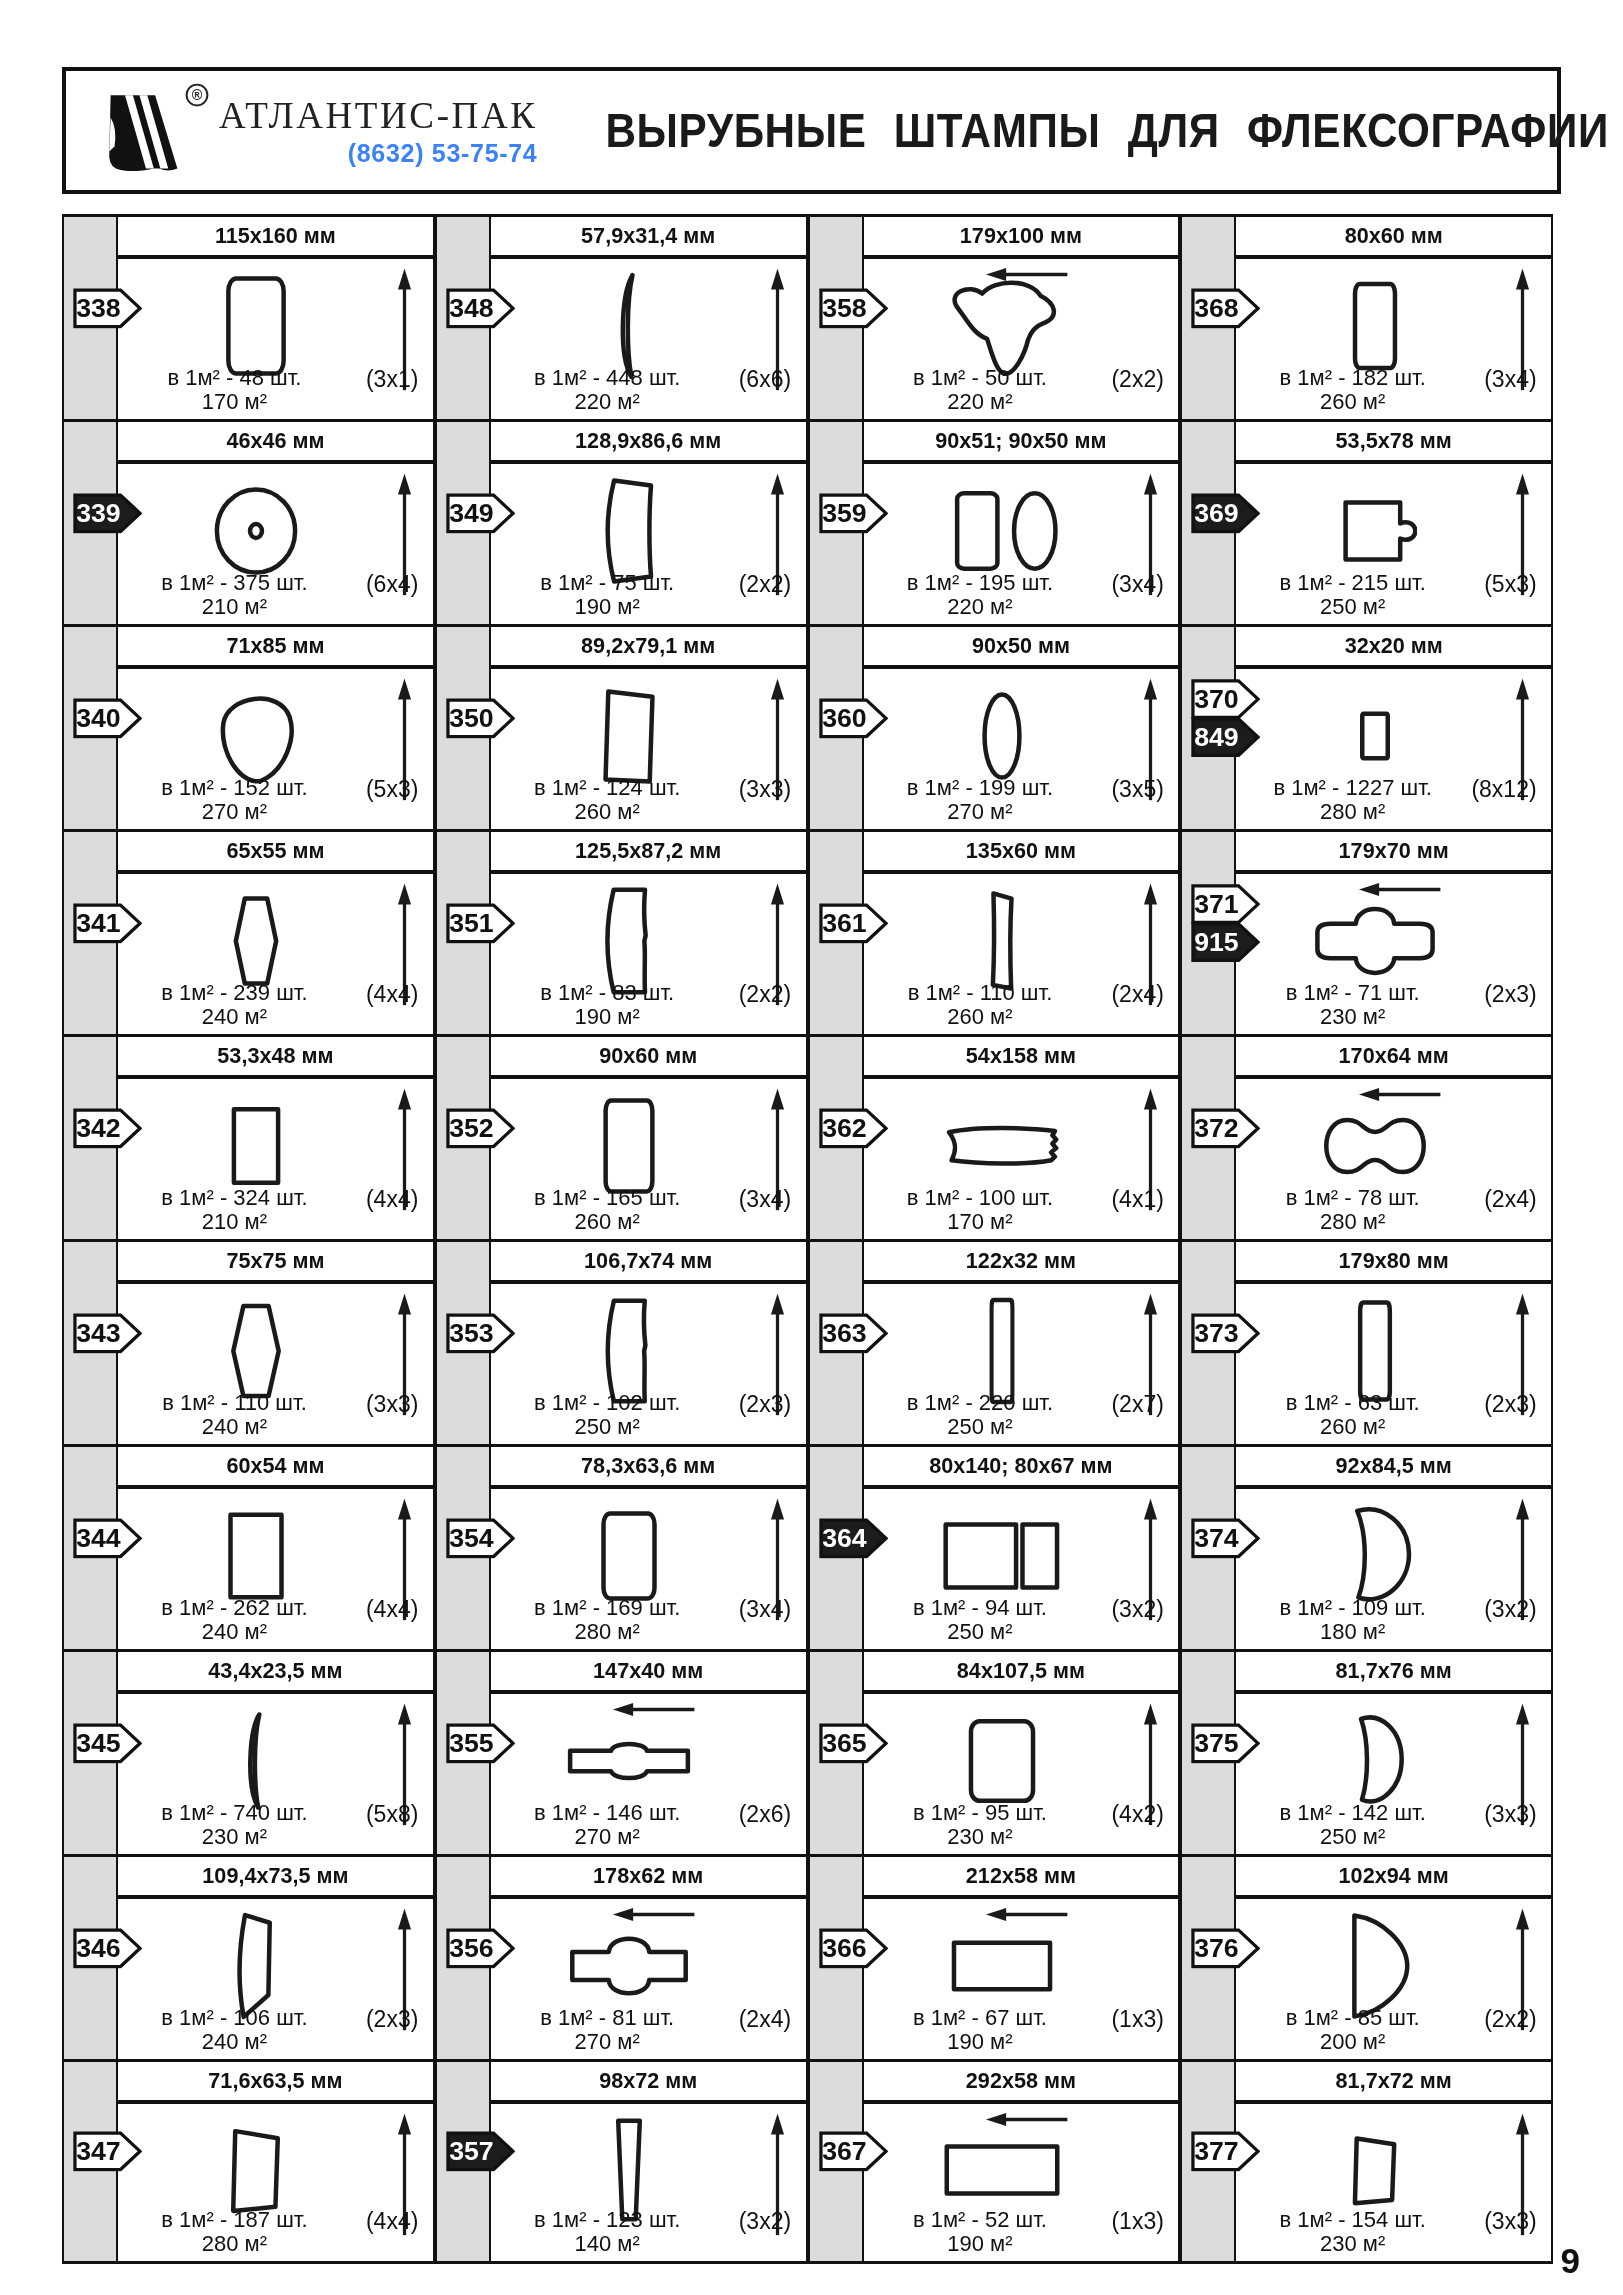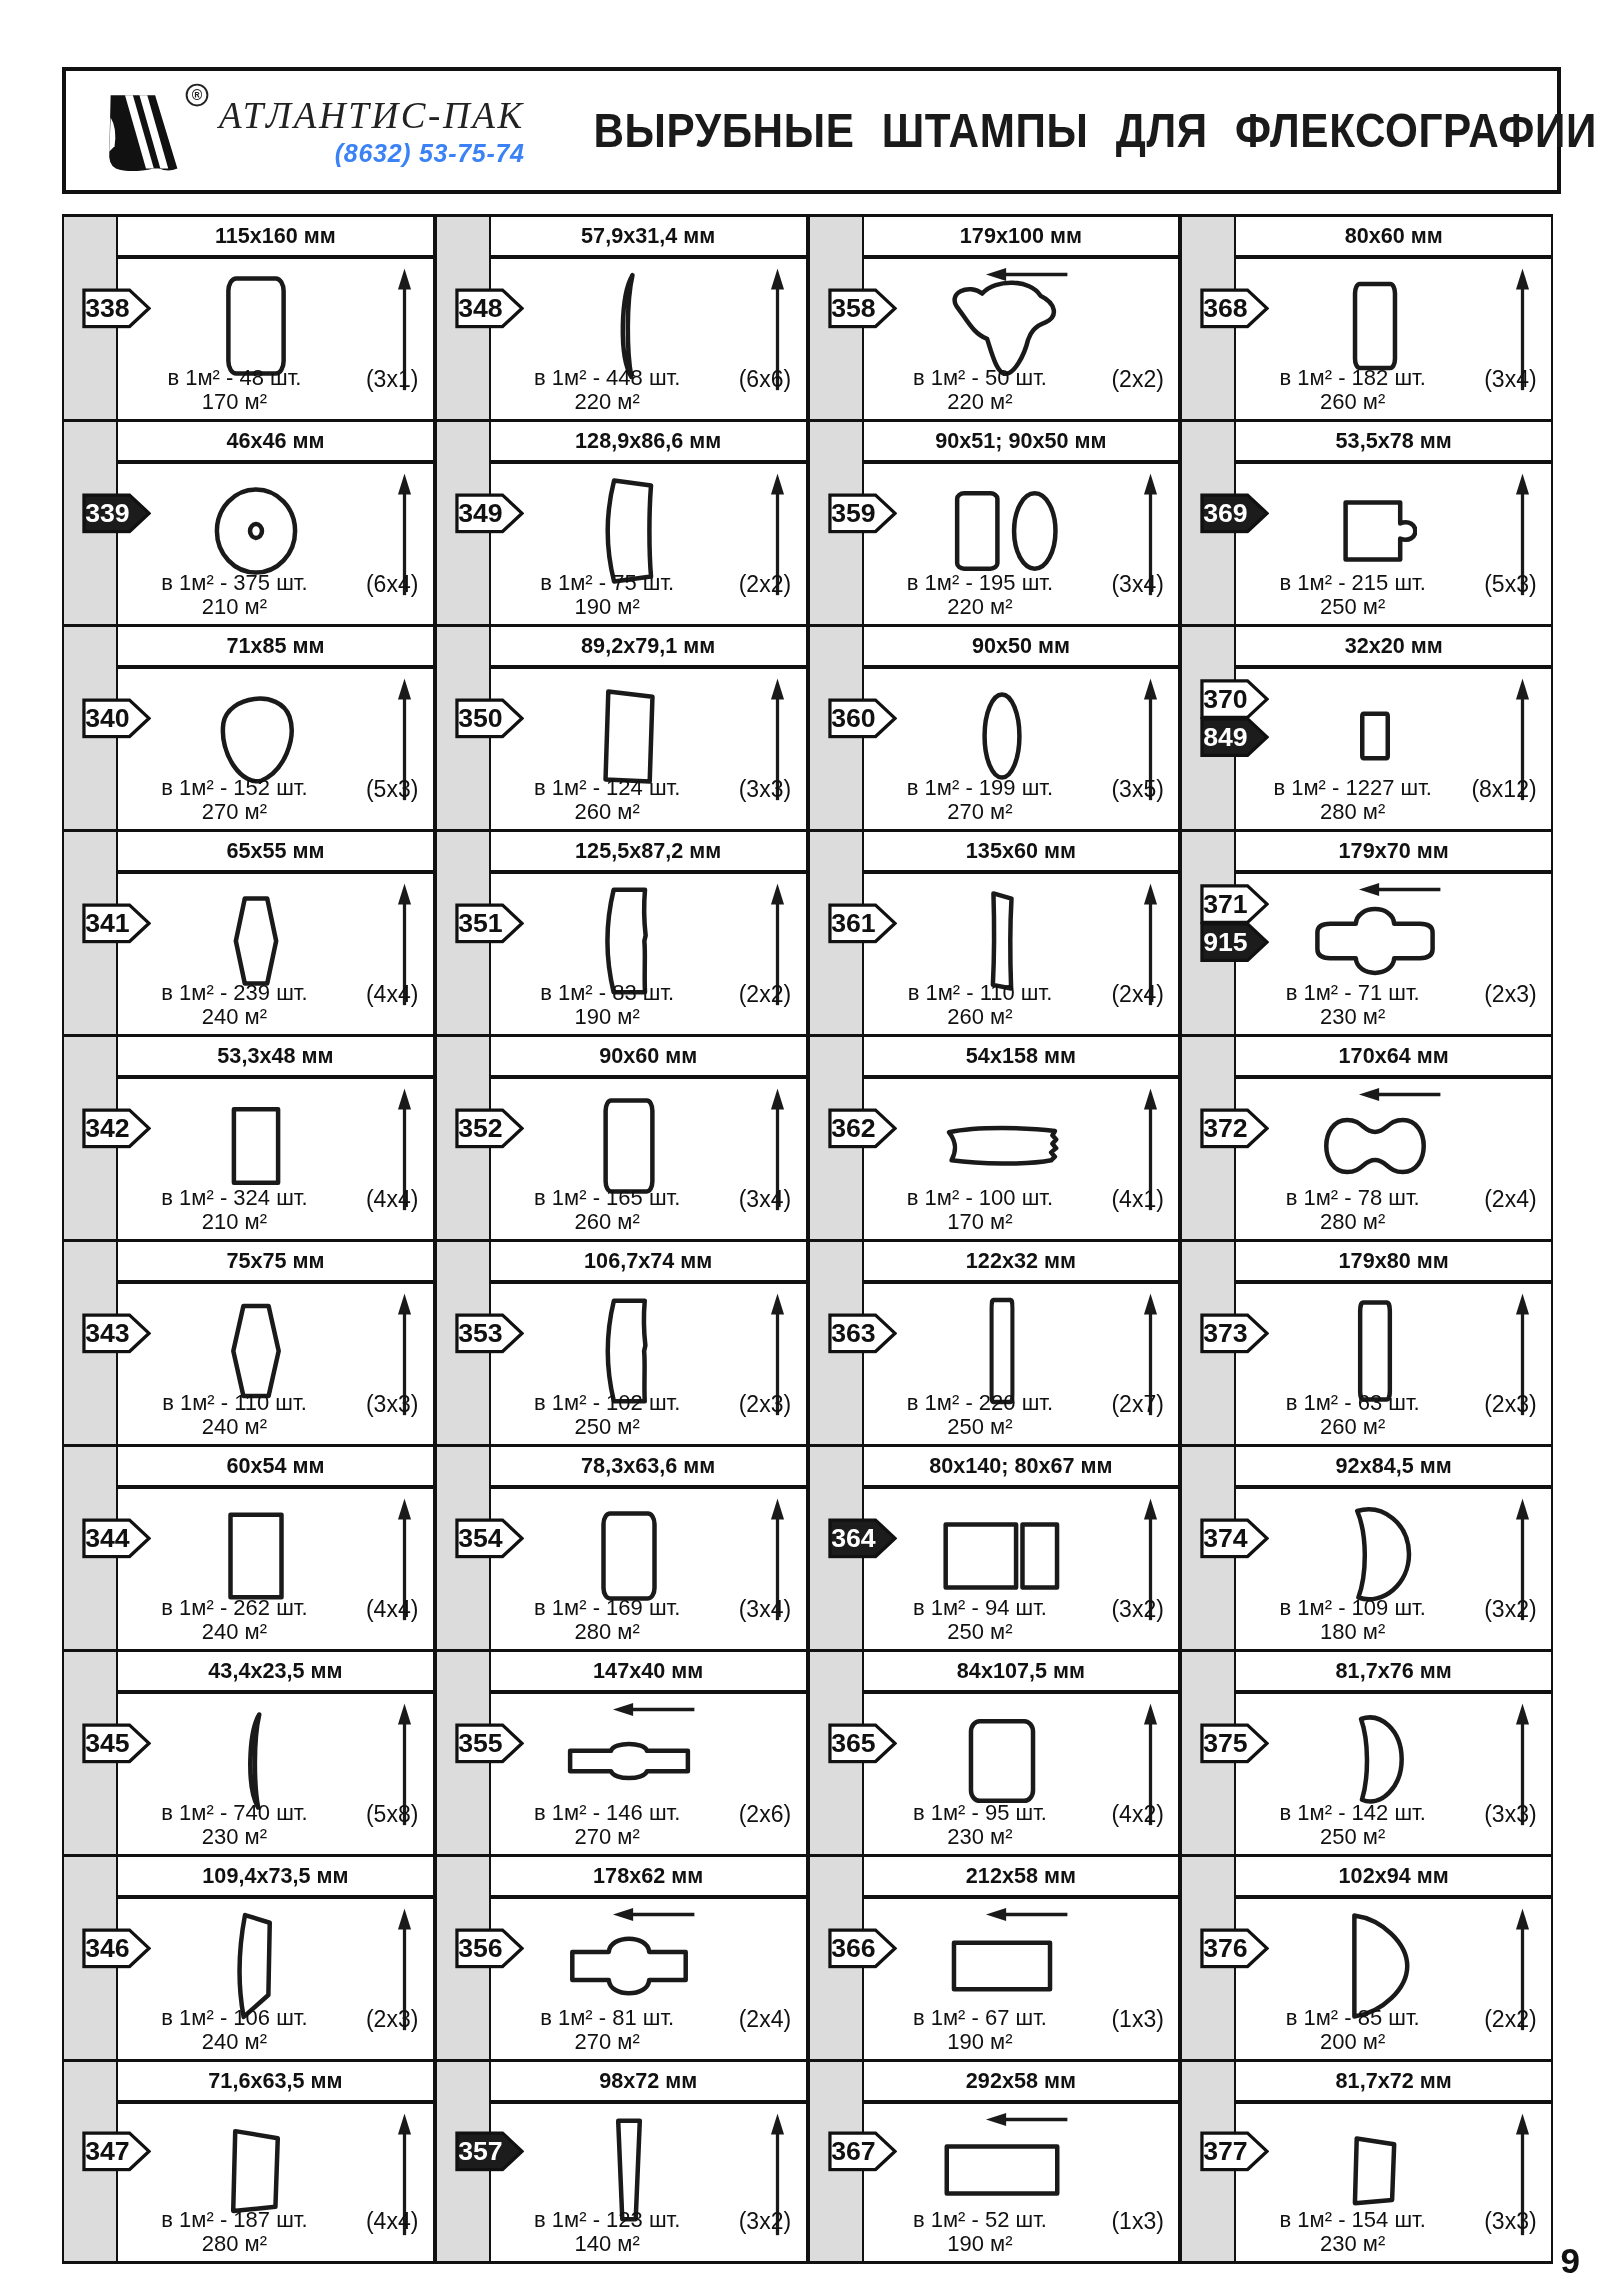--- a/index.html
+++ b/index.html
@@ -1,29 +1,29 @@
 <!DOCTYPE html>
 <html style="font-size:10.5px"><head>
 <meta charset="utf-8">
 <style>
   html,body{margin:0;padding:0;background:#f2f2f2;}
   .page{position:relative;width:1623px;height:2295px;background:#fff;font-family:"Liberation Sans",sans-serif;color:#111;}
   
   .hdr{position:absolute;left:62px;top:67px;width:1491px;height:119px;border:4.6px solid #111;display:flex;align-items:center;background:#fff;}
   .logo-wrap{margin-left:25px;display:flex;align-items:flex-start;}
-  .brandcol{margin-left:9.2px;margin-top:1px;font-style:italic;}
+  .brandcol{margin-left:9.2px;margin-top:1px;}
   .brand{font-family:"Liberation Serif",serif;font-size:37px;letter-spacing:2.6px;color:#222;white-space:nowrap;}
   .phone{font-size:25px;font-weight:bold;color:#3b82f6;text-align:right;margin-top:2.6px;letter-spacing:0.7px;}
   .title{flex:1;text-align:center;font-size:48px;font-weight:bold;letter-spacing:0.7px;word-spacing:17px;transform:scaleX(.88);transform-origin:center;white-space:nowrap;color:#1a1a1a;}
   
   .grid{position:absolute;left:62px;top:214px;width:1491px;display:grid;grid-template-columns:repeat(4,1fr);grid-auto-rows:205px;}
   .cellwrap{position:relative;display:flex;border-top:3.3px solid #111;background:#fff;}
   .cellwrap.lastrow{border-bottom:3.3px solid #111;}
   .strip{width:52px;background:#dcdcdc;border-left:2.6px solid #111;border-right:2.6px solid #111;}
-  .tags{position:absolute;left:20px;top:45%;transform:translateY(-50%);z-index:3;display:flex;flex-direction:column;text-align:center;}
+  .tags{position:absolute;left:11px;top:45%;transform:translateY(-50%);z-index:3;display:flex;flex-direction:column;text-align:center;}
   .tag{display:block;margin:-1.3px 0;}
   .tag polygon{stroke:#111;stroke-width:5;}
   .tag.white polygon{fill:#fff;}
   .tag.black polygon{fill:#1c1c1c;}
   .tag text{font-family:"Liberation Sans",sans-serif;font-size:41px;font-weight:bold;}
   .tag.white text{fill:#111;}
   .tag.black text{fill:#fff;}
   .cell{flex:1;display:flex;flex-direction:column;border-right:2.6px solid #111;min-width:0;}
   .dims{height:38px;line-height:38px;text-align:center;font-size:21.6px;font-weight:bold;border-bottom:4.6px solid #111;transform-origin:center;white-space:nowrap;}
   .main{position:relative;flex:1;}

